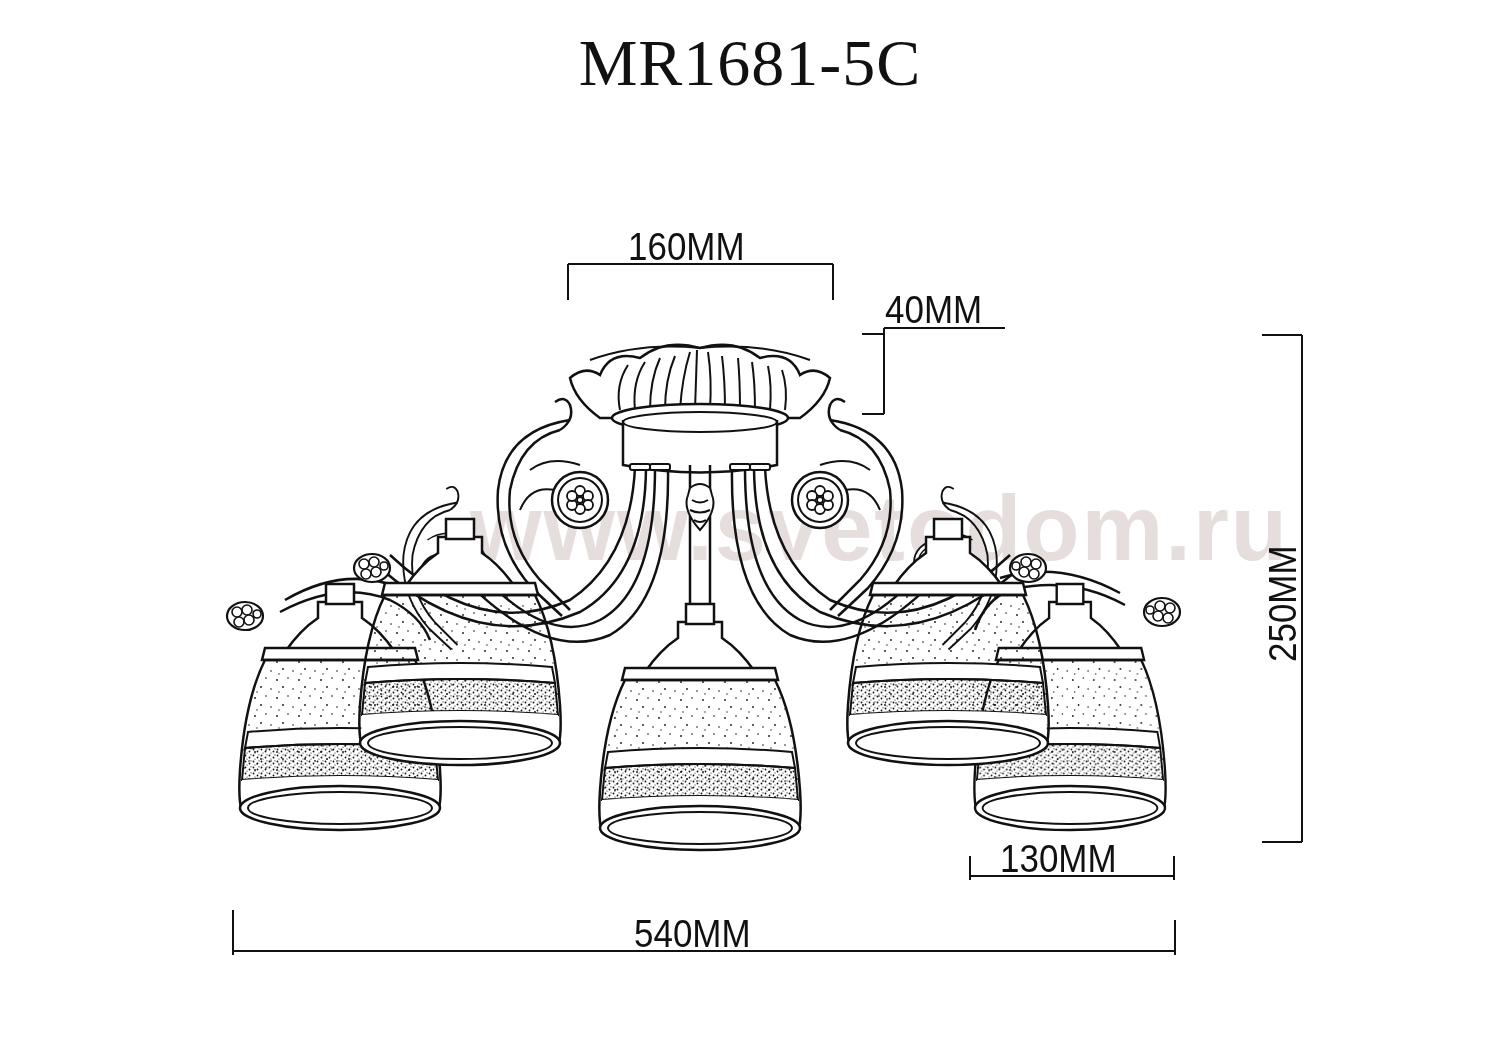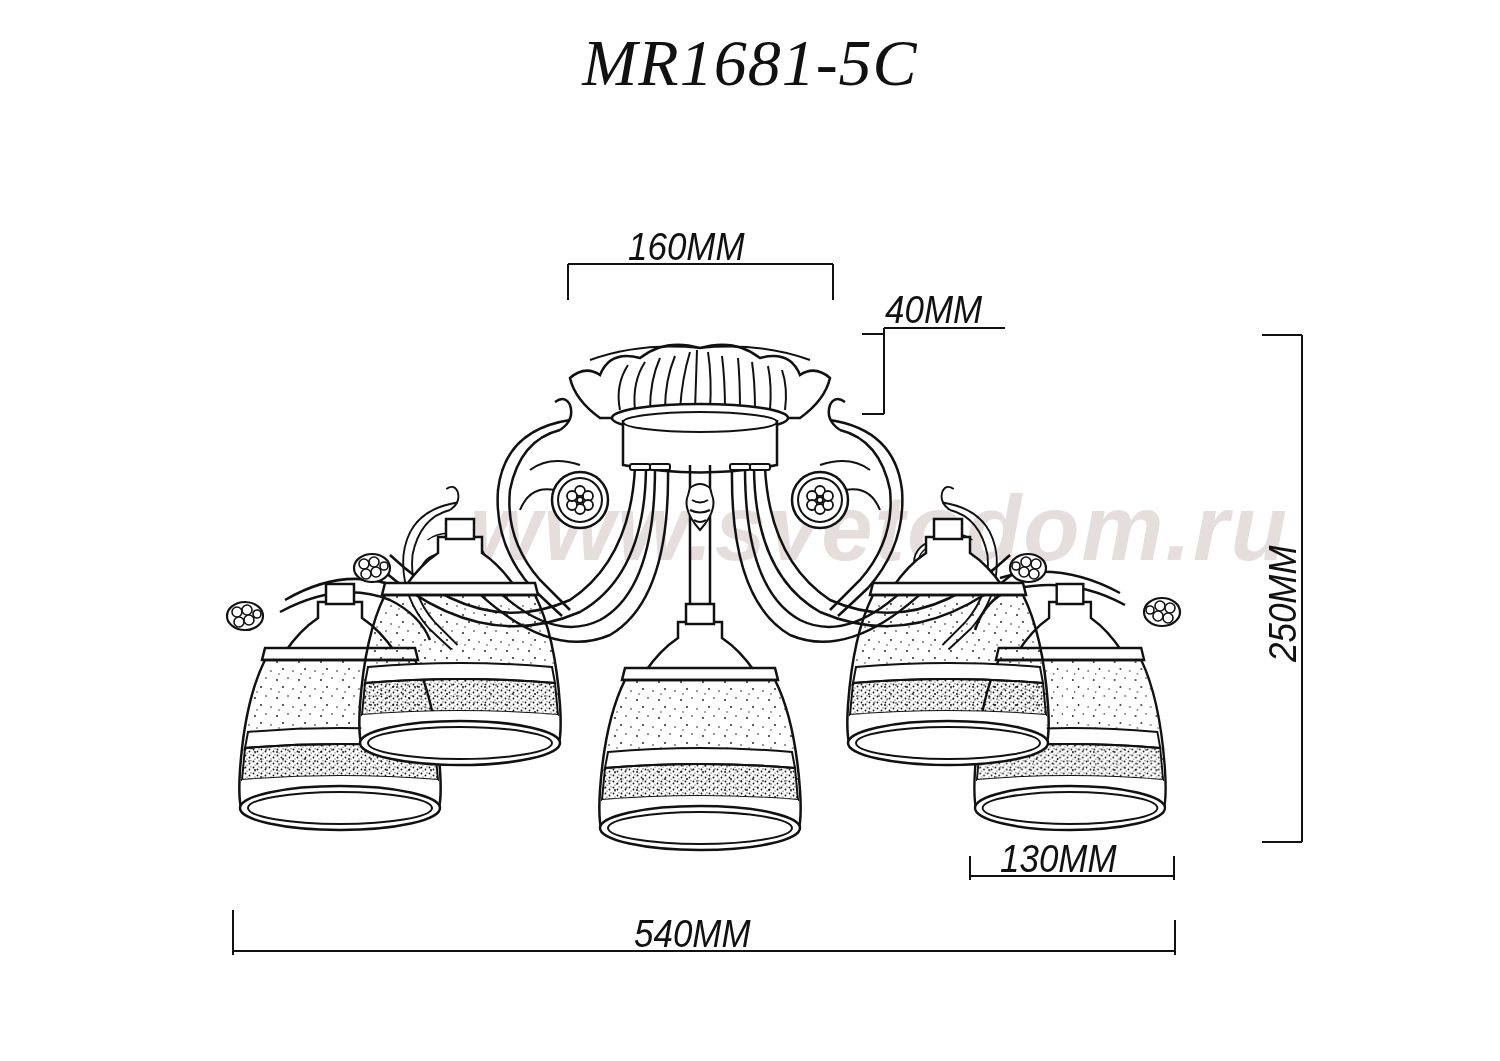--- a/index.html
+++ b/index.html
@@ -1,17 +1,17 @@
 <!DOCTYPE html>
 <html><head>
   <meta charset="utf-8">
   <style>
     html, body { margin: 0; padding: 0; background: #ffffff; }
     body { width: 1500px; height: 1061px; position: relative; overflow: hidden; font-family: "Liberation Sans", sans-serif; }
-    .canvas { position: absolute; left: 0; top: 0; width: 1500px; height: 1059px; font-style: italic; }
+    .canvas { position: absolute; left: 0; top: 0; width: 1500px; height: 1059px; }
     .title {
       position: absolute; left: 0; width: 1500px; top: 30px; text-align: center;
       font-family: "Liberation Serif", "DejaVu Serif", serif; font-size: 66px; color: #111;
       letter-spacing: 1px; line-height: 1;
     }
     .dim-label { position: absolute; font-family: "Liberation Sans", sans-serif; font-size: 38px; color: #111; line-height: 1; white-space: nowrap; transform: scaleX(0.92); transform-origin: left top; }
     .dim-v { position: absolute; font-family: "Liberation Sans", sans-serif; font-size: 38px; color: #111; line-height: 1; white-space: nowrap; transform-origin: left top; transform: rotate(-90deg) scaleX(0.92); }
     .watermark { position: absolute; font-family: "Liberation Sans", sans-serif; font-weight: bold; font-size: 92px; color: rgba(200,180,180,0.45); white-space: nowrap; line-height: 1; letter-spacing: 2px; }
     svg { position: absolute; left: 0; top: 0; }
   </style>

